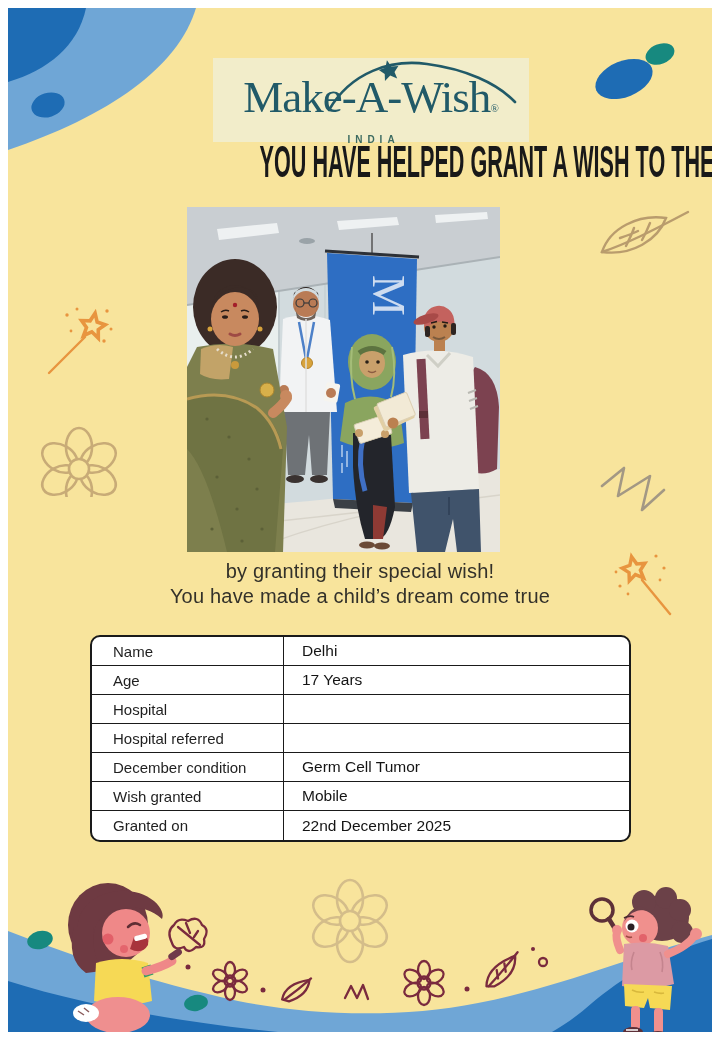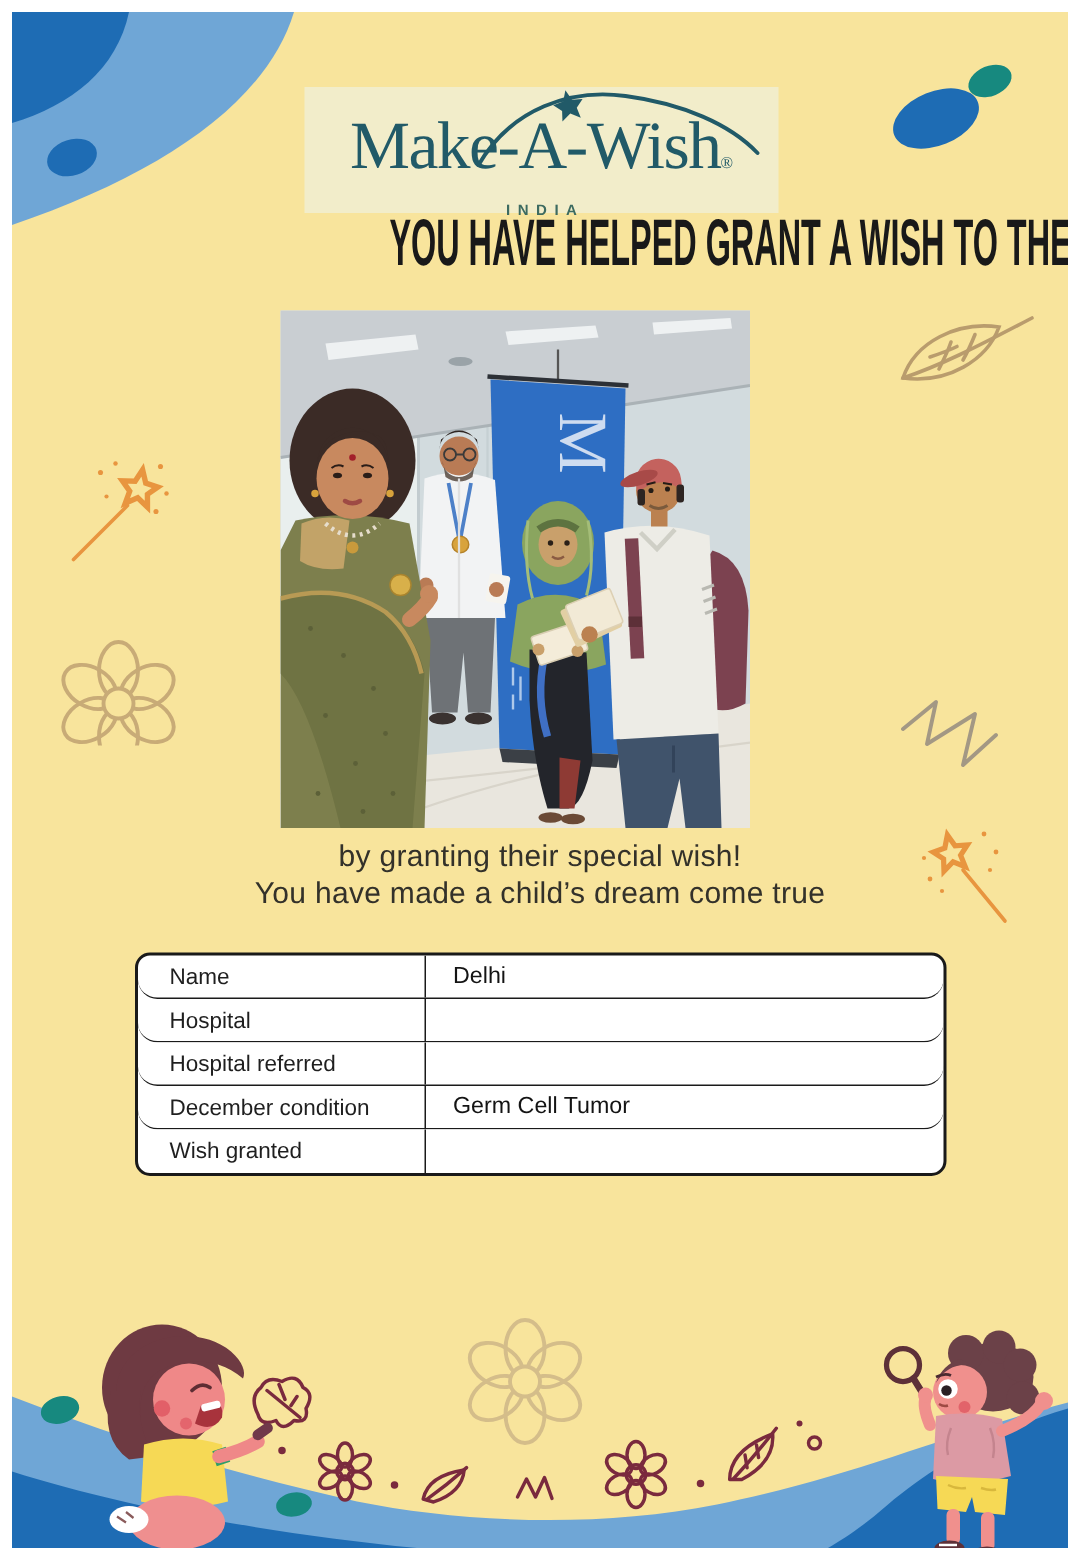--- a/index.html
+++ b/index.html
@@ -3,40 +3,40 @@
 <meta charset="utf-8">
 <style>
   * { margin:0; padding:0; box-sizing:border-box; }
   body { width:720px; height:1040px; background:#ffffff; font-family:"Liberation Sans", sans-serif; position:relative; overflow:hidden; }
   .sheet { position:absolute; inset:0; background:#ffffff; }
   .page { position:absolute; left:8px; top:8px; width:704px; height:1024px; background:#f8e49c; overflow:hidden; }
 
   .abs { position:absolute; }
 
   
-  .logo-panel { position:absolute; left:195px; top:50px; width:316px; height:84px; background:#f2edca; text-align:center; }
+  .logo-panel { position:absolute; left:205px; top:50px; width:316px; height:84px; background:#f2edca; text-align:center; }
   .wordmark-row { position:relative; margin-top:16px; line-height:46px; white-space:nowrap; }
   .wordmark { font-family:"Liberation Serif", serif; font-size:45px; font-weight:500; color:#215a68; letter-spacing:-1px; }
   .reg { font-family:"Liberation Serif", serif; font-size:11px; color:#215a68; vertical-align:baseline; }
   .logo-country { font-size:10px; letter-spacing:5px; color:#3d6b60; font-weight:bold; margin-top:3px; padding-left:5px; }
   .swoosh-svg { position:absolute; left:0; top:0; width:316px; height:84px; pointer-events:none; }
 
   
   .headline { position:absolute; left:0; top:133px; width:704px; text-align:center; color:#191919; }
   .headline span { display:inline-block; font-size:36px; font-weight:800; letter-spacing:0px; white-space:nowrap; transform:scale(0.60,1.22); transform-origin:center; }
 
   
   .photo { position:absolute; left:179px; top:199px; width:313px; height:345px; background:#d9e0e2; }
 
   
   .subtitle { position:absolute; left:0; top:551px; width:704px; text-align:center; font-size:20px; color:#33312a; line-height:25px; letter-spacing:0.2px; }
 
   
   .wish-table { position:absolute; left:82px; top:627px; width:541px; background:#ffffff; border:2px solid #1a1a1a; border-radius:10px; overflow:hidden; }
-  .row { display:flex; height:29px; border-bottom:1.5px solid #1a1a1a; align-items:center;border-radius:13px; }
+  .row { display:flex; height:29px; border-bottom:1.5px solid #1a1a1a; align-items:center; }
   .row:last-child { border-bottom:none; height:29px; }
   .cell-label { width:192px; align-self:stretch; display:flex; align-items:center; border-right:1.5px solid #1a1a1a; padding-left:21px; font-size:15px; color:#1f1f1f; }
   .cell-value { flex:1; padding-left:18px; font-size:15.5px; color:#141414; }
 
   svg { display:block; }
 </style>
 </head>
 <body>
 
 <div class="sheet"></div>
@@ -260,38 +260,51 @@
 
   <div class="wish-table">
     <div class="row">
         <div class="cell-label">
           <span>Name</span>
         </div>
         <div class="cell-value">Delhi</div>
       </div>
     <div class="row">
         <div class="cell-label">
+          <span>Age</span>
+        </div>
+        <div class="cell-value">17 Years</div>
+      </div>
+    <div class="row">
+        <div class="cell-label">
           <span>Hospital</span>
         </div>
       </div>
     <div class="row">
         <div class="cell-label">
           <span>Hospital referred</span>
         </div>
       </div>
     <div class="row">
         <div class="cell-label">
           <span>December condition</span>
         </div>
         <div class="cell-value">Germ Cell Tumor</div>
       </div>
     <div class="row">
         <div class="cell-label">
           <span>Wish granted</span>
         </div>
+        <div class="cell-value">Mobile</div>
+      </div>
+    <div class="row">
+        <div class="cell-label">
+          <span>Granted on</span>
+        </div>
+        <div class="cell-value">22nd December 2025</div>
       </div>
   </div>
 
   <svg class="abs" style="left:0;top:845px" width="704" height="179" viewBox="0 0 704 179">
 
     <path d="M0,78 C 70,105 140,128 230,148 C 300,162 390,166 470,150 C 560,132 620,104 704,82 L704,179 L0,179 Z" fill="#6fa6d6"></path>
     <path d="M0,128 C 70,150 160,168 270,179 L0,179 Z" fill="#1e6cb4"></path>
     <path d="M704,86 C 655,100 612,126 584,150 C 568,164 556,172 544,179 L704,179 Z" fill="#1e6cb4"></path>
 
     <ellipse cx="32" cy="87" rx="13" ry="9" transform="rotate(-15 32 87)" fill="#17897f"></ellipse>

